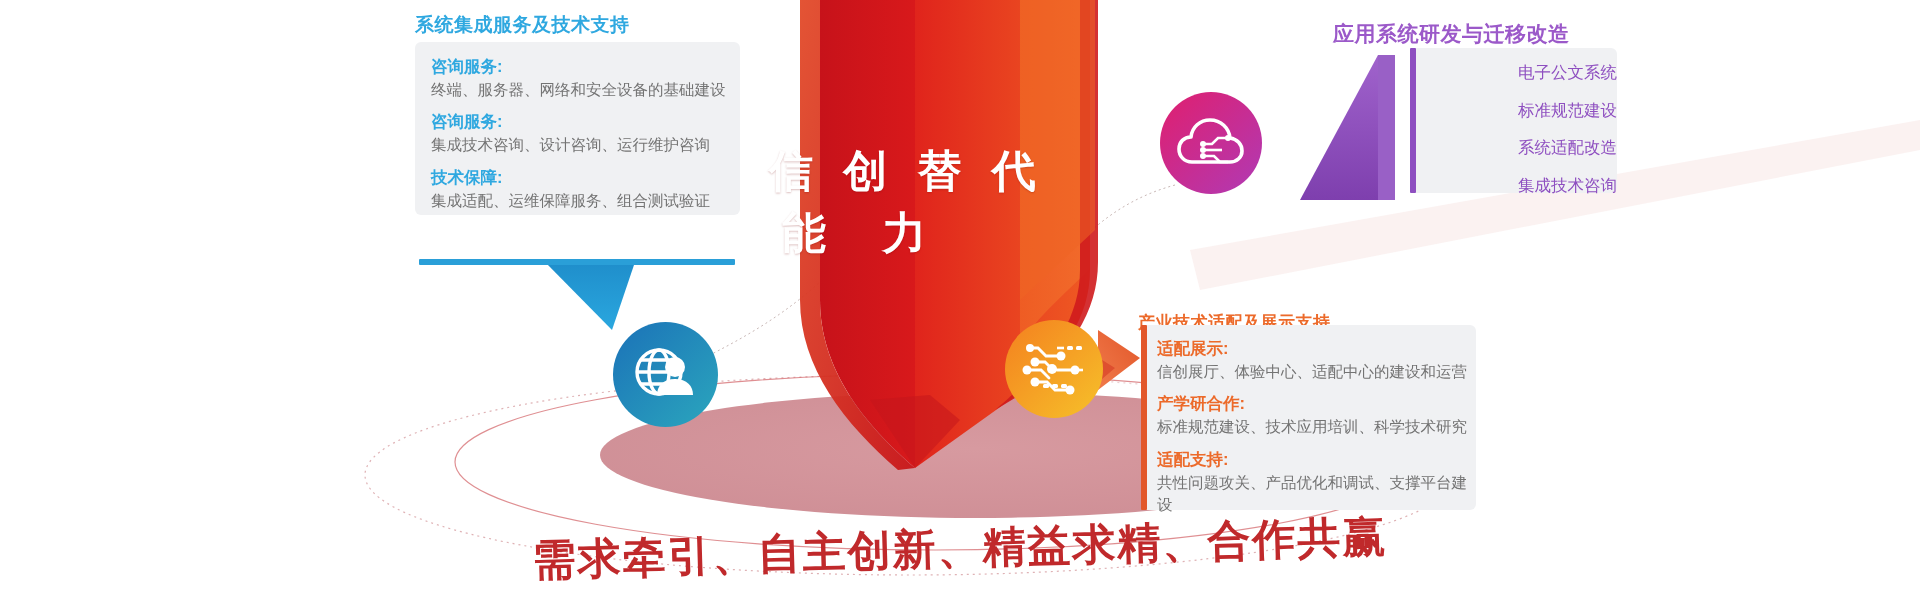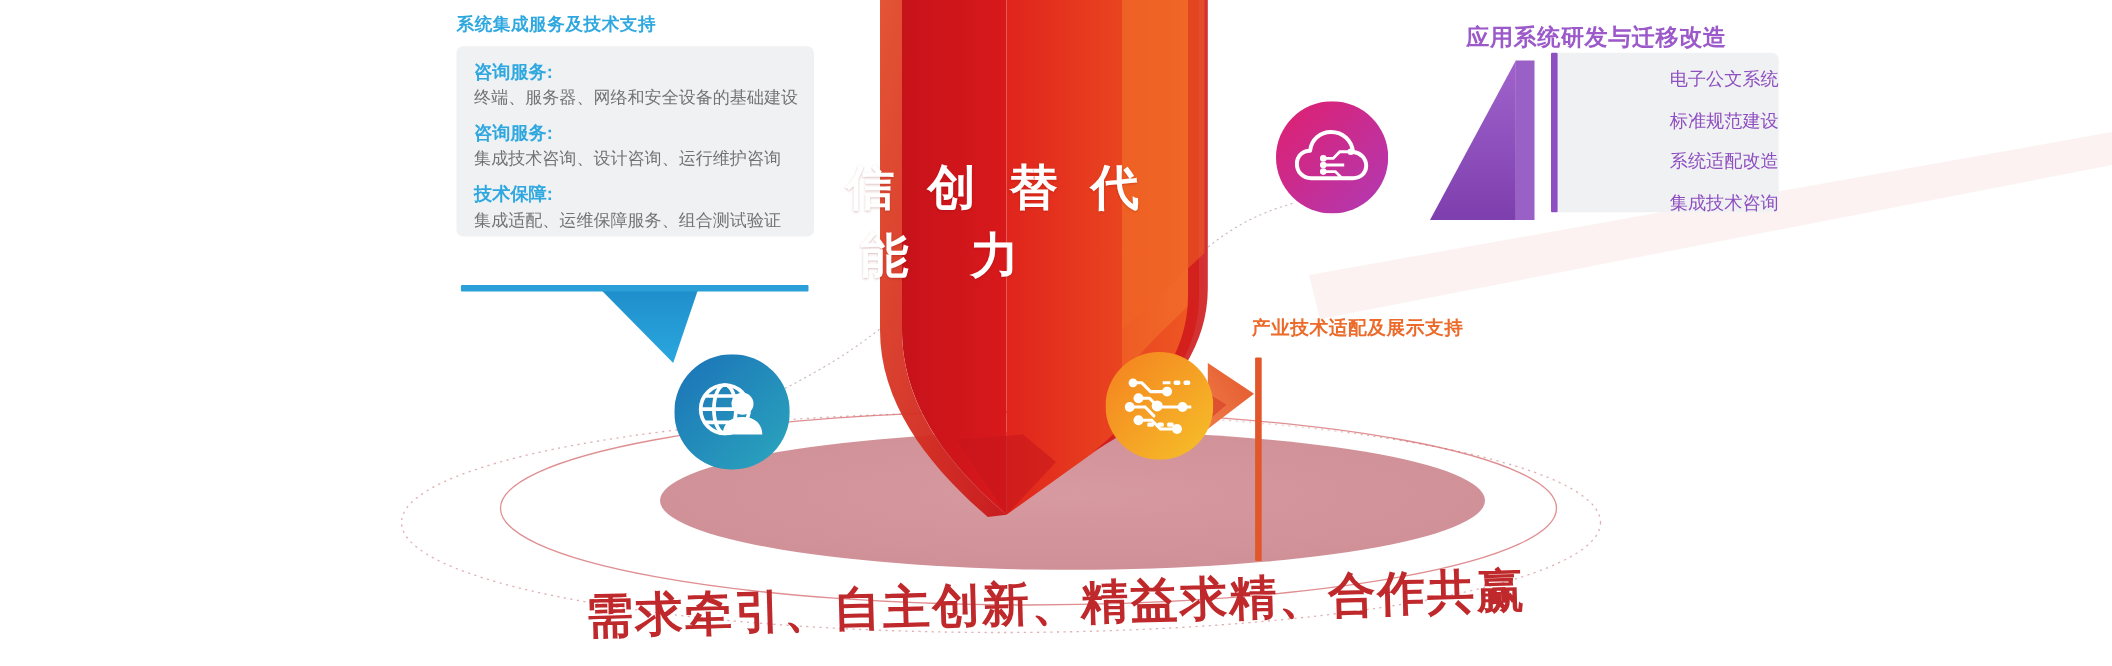--- a/index.html
+++ b/index.html
@@ -23,21 +23,21 @@
   }
   .kv-head{font-weight:bold;line-height:1.45;}
   .kv-body{color:#737373;line-height:1.45;}
   .plain-item{line-height:1.0;white-space:nowrap;}
 
   
   #panel-left{
     left:415px;top:42px;width:325px;height:173px;
     padding:13px 0 0 16px;
   }
-  #panel-left-title{left:415px;top:12px;font-size:16px;color:#2fa8e0;}
+  #panel-left-title{left:415px;top:12px;font-size:19px;color:#2fa8e0;}
   #panel-left .kv-head{font-size:16.5px;color:#2fa8e0;}
   #panel-left .kv-body{font-size:15.5px;}
   #left-panel-bar{
     position:absolute;left:419px;top:259px;width:316px;height:6px;
     background:#2a9fd8;border-radius:1px;
   }
 
   
   #panel-right{
     left:1410px;top:48px;width:207px;height:145px;
@@ -48,21 +48,21 @@
   #right-panel-bar{
     position:absolute;left:1410px;top:48px;width:6px;height:145px;
     background:#8e4fc0;border-radius:1px;
   }
 
   
   #panel-br{
     left:1141px;top:325px;width:335px;height:185px;
     padding:12px 0 0 16px;
   }
-  #panel-br-title{left:1138px;top:287px;font-size:17px;color:#ec6a2a;}
+  #panel-br-title{left:1138px;top:311px;font-size:17px;color:#ec6a2a;}
   #panel-br .kv-head{font-size:16.5px;color:#ec6a2a;}
   #panel-br .kv-body{font-size:15.5px;}
   #br-panel-bar{
     position:absolute;left:1141px;top:325px;width:6px;height:185px;
     background:#e2572a;border-radius:1px;
   }
 
   .blk{margin-bottom:9px;}
   .blk:last-child{margin-bottom:0;}
 
@@ -245,20 +245,34 @@
       <g fill="#ffffff">
         <circle cx="43" cy="52" r="3"></circle>
         <circle cx="43" cy="58" r="3"></circle>
         <circle cx="43" cy="64" r="3"></circle>
         <circle cx="68" cy="46" r="3"></circle>
       </g>
     </svg>
   </div>
 
   <div id="panel-br-title" class="panel-title">产业技术适配及展示支持</div>
+  <div id="panel-br" class="panel">
+    <div class="blk">
+      <div class="kv-head">适配展示:</div>
+      <div class="kv-body">信创展厅、体验中心、适配中心的建设和运营</div>
+    </div>
+    <div class="blk">
+      <div class="kv-head">产学研合作:</div>
+      <div class="kv-body">标准规范建设、技术应用培训、科学技术研究</div>
+    </div>
+    <div class="blk">
+      <div class="kv-head">适配支持:</div>
+      <div class="kv-body">共性问题攻关、产品优化和调试、支撑平台建设</div>
+    </div>
+  </div>
   <div id="br-panel-bar"></div>
 
   <div class="icon-circle" style="left:1005px;top:320px;width:98px;height:98px;">
     <svg class="icon-svg" width="98" height="98" viewBox="0 0 98 98">
       <circle cx="49" cy="49" r="49" fill="url(#gOrange)"></circle>
       <g fill="none" stroke="#ffffff" stroke-width="2.8" stroke-linecap="round">
         <path d="M25,28 L33,28 L41,36 L55,36"></path>
         <path d="M30,42 L40,42 L46,48"></path>
         <path d="M22,50 L36,50 L44,58"></path>
         <path d="M52,50 L62,50 L70,50"></path>

